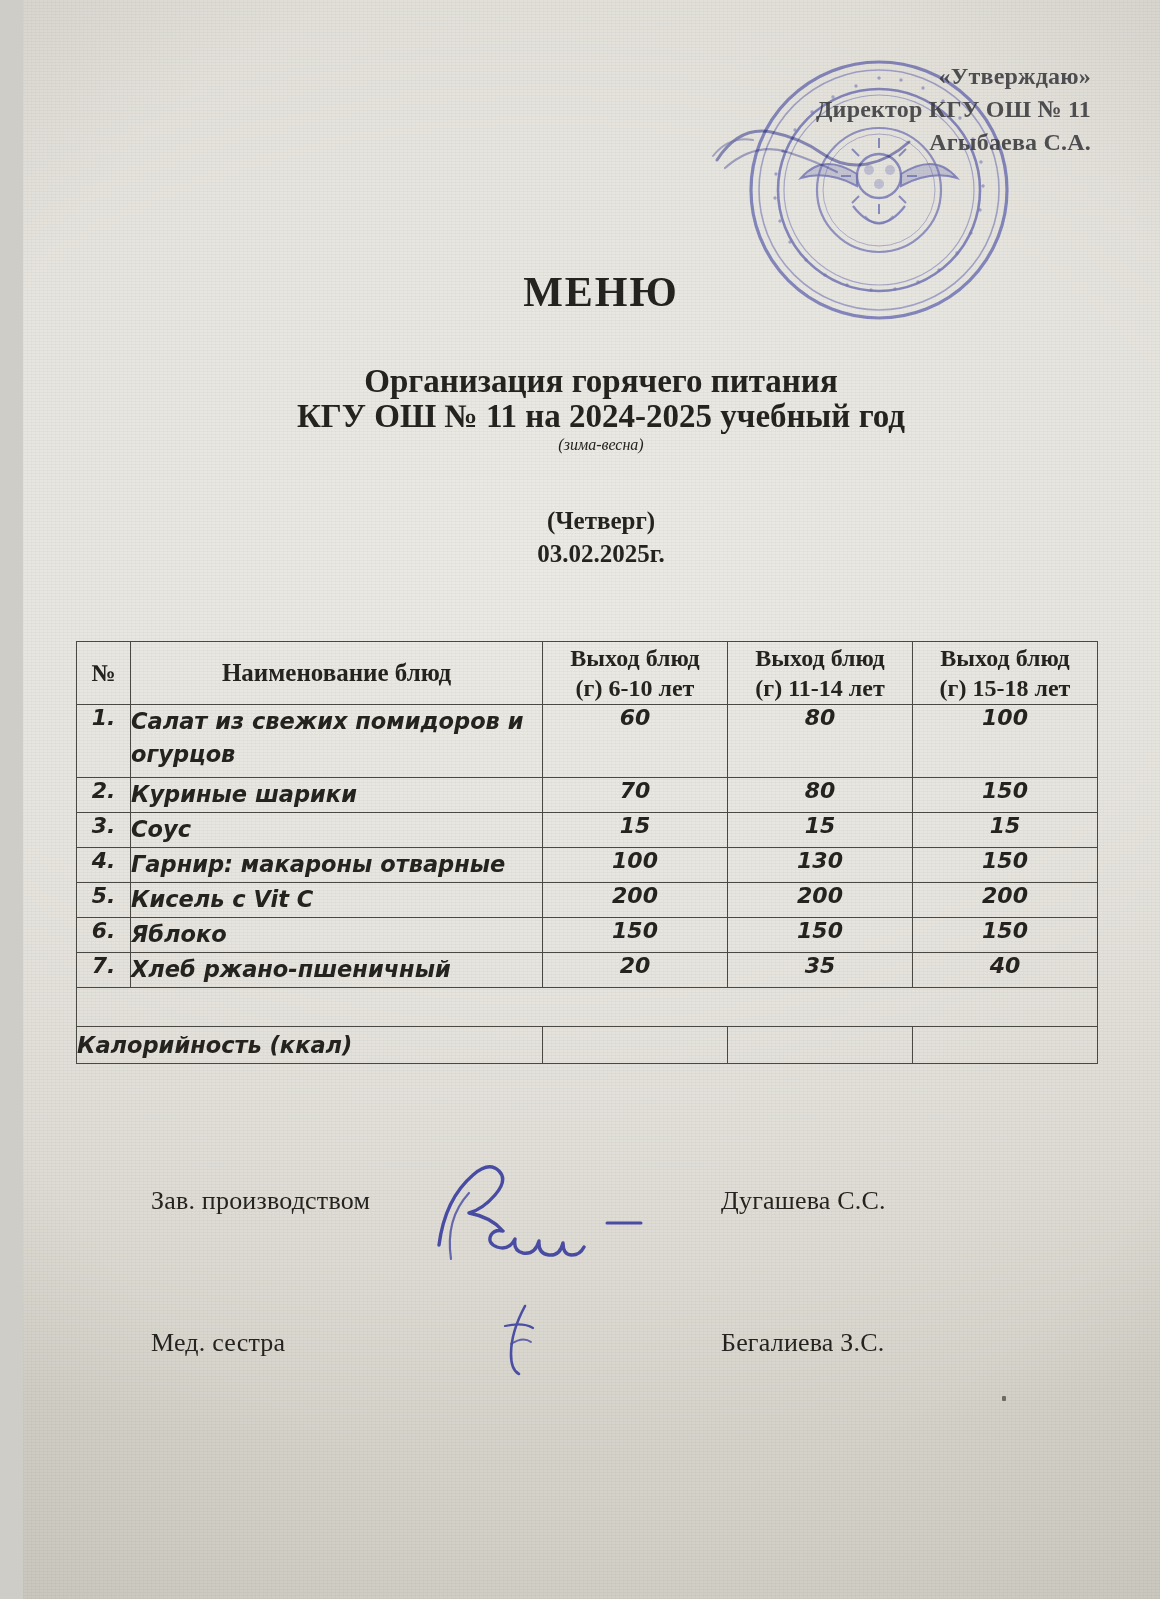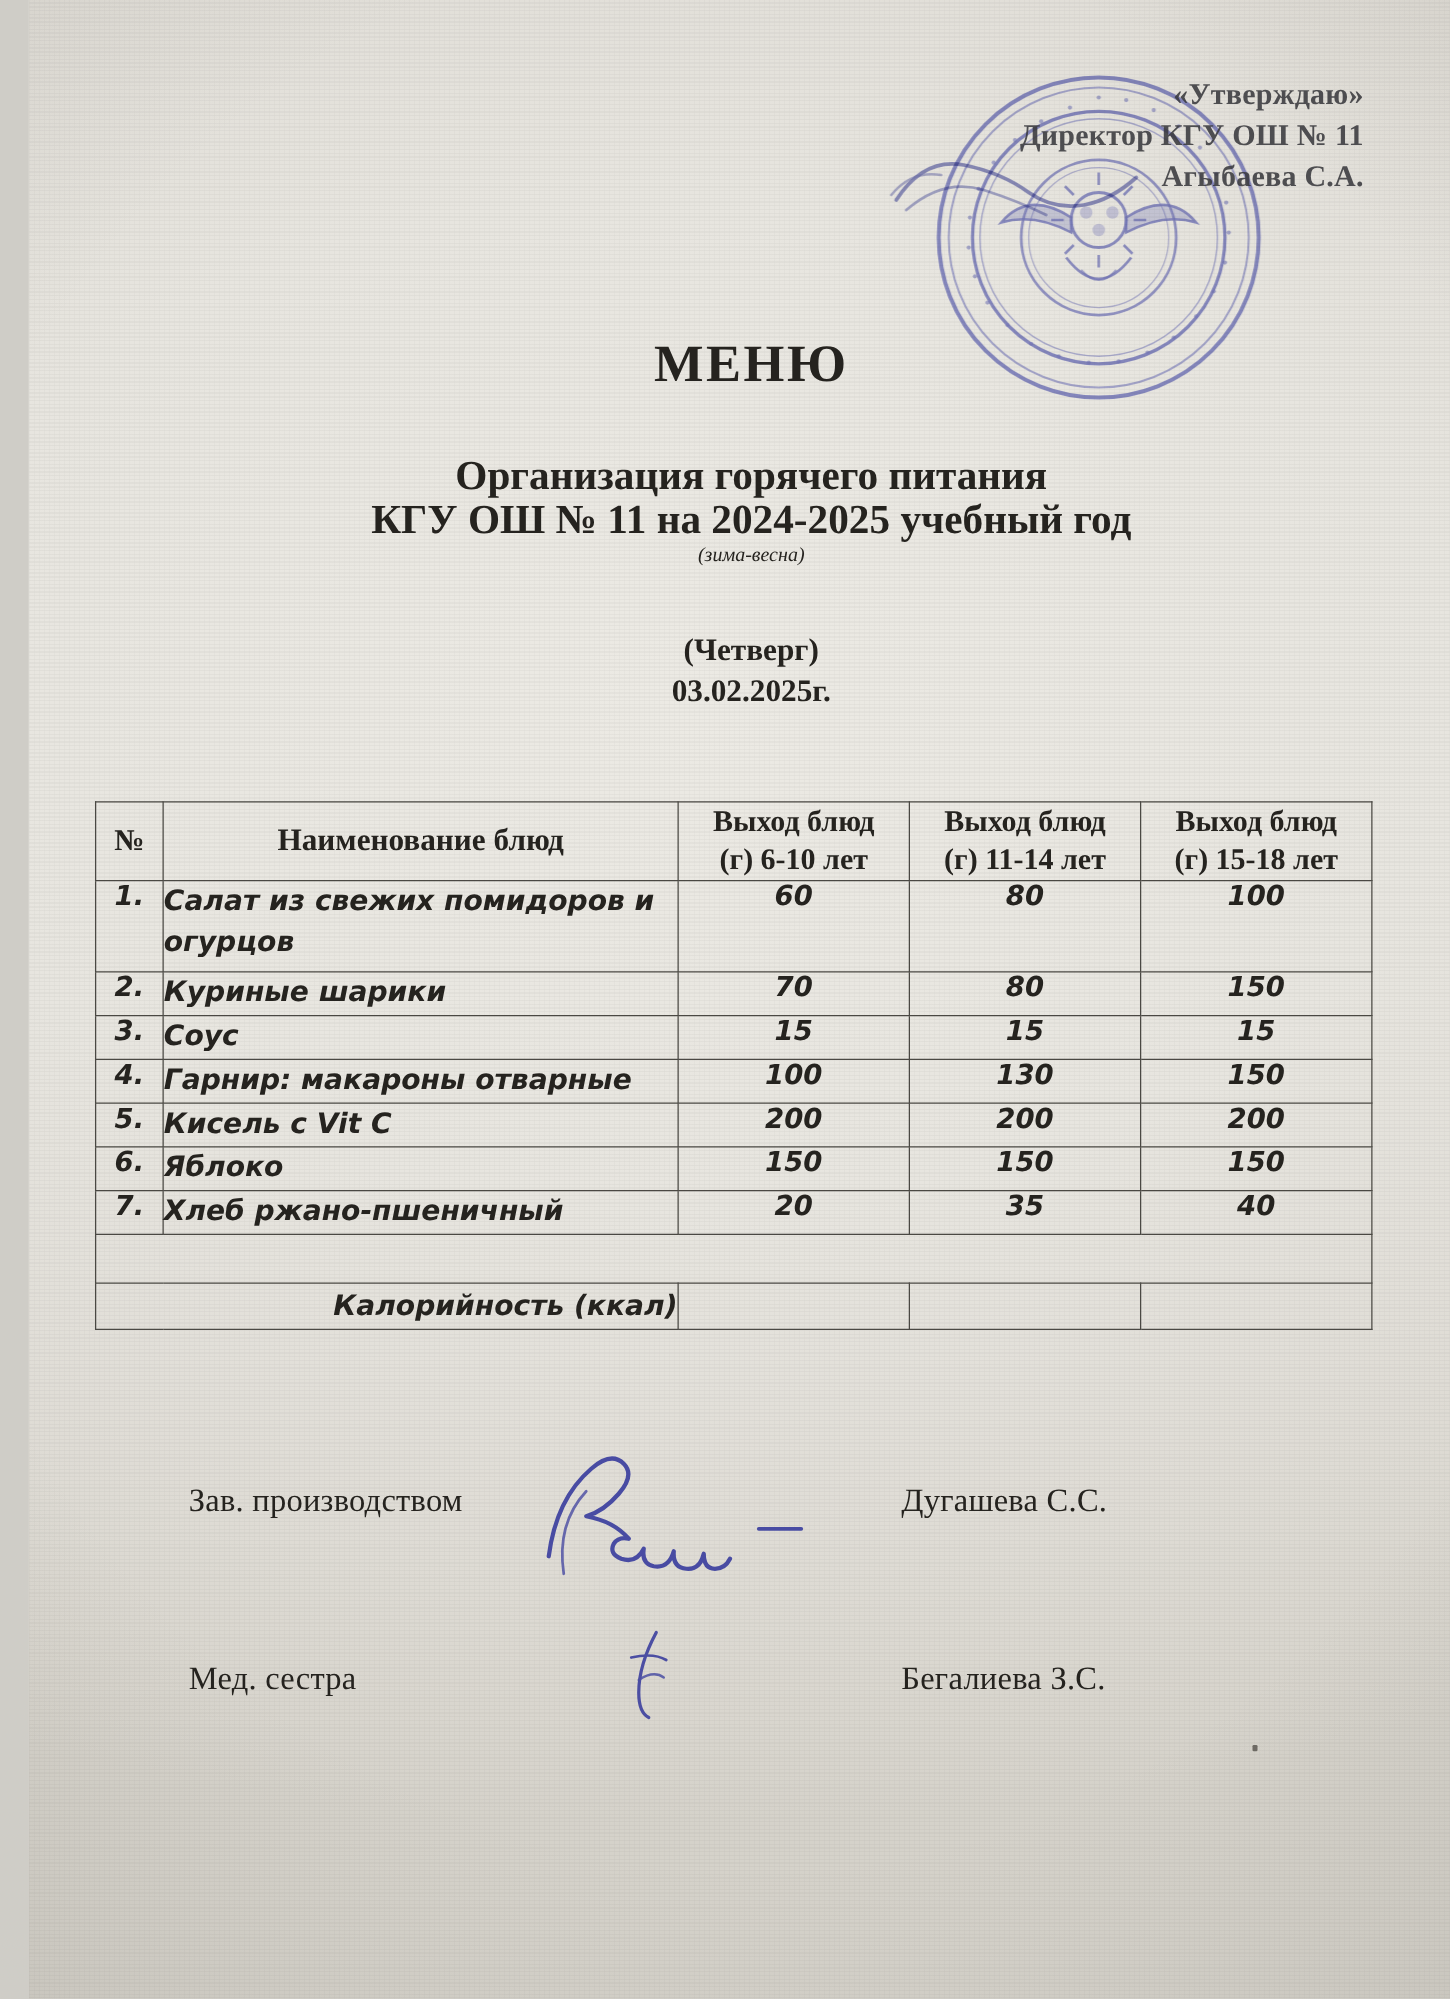--- a/index.html
+++ b/index.html
@@ -171,21 +171,21 @@
     font-weight: bold;
     font-style: italic;
     font-size: 22px;
     text-align: center;
     vertical-align: top;
     padding-top: 6px;
   }
   tr.r-tall td { height: 72px; }
   tr.r-std  td { height: 34px; }
   tr.r-blank td { height: 38px; }
-  tr.r-kcal td { height: 36px; text-align: right; }
+  tr.r-kcal td { height: 36px; }
   td.kcal-label {
     font-family: "DejaVu Sans", "Liberation Sans", sans-serif;
     font-weight: bold;
     font-style: italic;
     font-size: 22.5px;
     text-align: left;
     vertical-align: middle;
     padding-left: 12px;
   }
 

